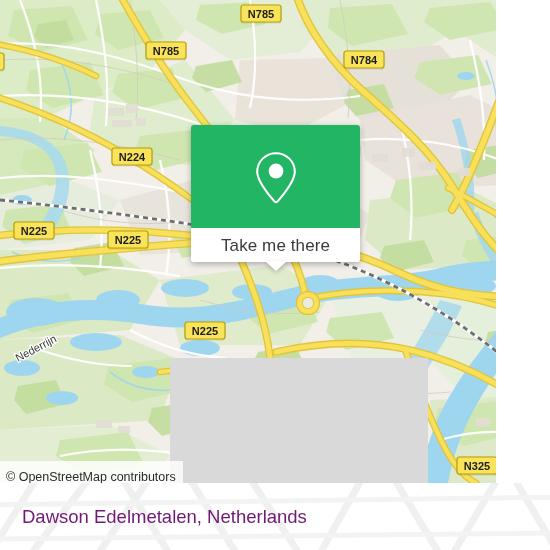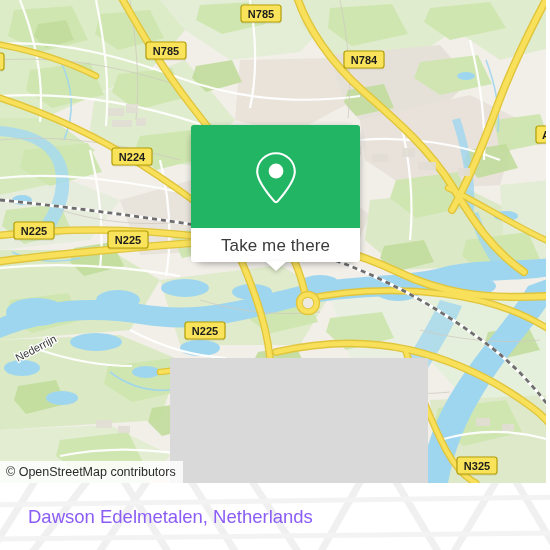--- a/index.html
+++ b/index.html
@@ -21,39 +21,39 @@
     height: 550px;
     overflow: hidden;
     background: #ffffff;
   }
 
   
   .map-area {
     position: absolute;
     left: 0;
     top: 0;
-    width: 546px;
+    width: 496px;
     height: 483px;
     overflow: hidden;
     background: #f2efe9;
   }
   .map-canvas {
     position: absolute;
     left: 0; top: 0;
     width: 550px; height: 483px;
   }
 
   
   .poi-card {
     position: absolute;
     left: 191px;
     top: 125px;
     width: 169px;
     height: 137px;
-    border-radius: 14px;
+    border-radius: 3px;
     box-shadow: 0 2px 6px rgba(0,0,0,0.30);
     overflow: visible;
     z-index: 40;
   }
   .poi-card-top {
     position: absolute;
     left: 0; top: 0;
     width: 169px;
     height: 103px;
     background: #22b563;
@@ -113,21 +113,21 @@
 
   
   .map-attribution {
     position: absolute;
     left: 0;
     bottom: 0;
     height: 22px;
     padding: 0 7px 0 6px;
     background: rgba(255,255,255,0.82);
     display: flex;
-    align-items: center;
+    align-items: flex-end;
     z-index: 60;
   }
   .map-attribution-text {
     font-size: 12.5px;
     color: #2b2b2b;
     line-height: 1;
     white-space: nowrap;
   }
 
   
@@ -141,25 +141,25 @@
     overflow: hidden;
   }
   .footer-watermark {
     position: absolute;
     left: 0; top: 0;
     width: 550px; height: 67px;
     opacity: 1;
   }
   .footer-title {
     position: absolute;
-    left: 28px;
+    left: 22px;
     top: 50%;
     transform: translateY(-50%);
     font-size: 18.5px;
-    color: #8b5cf6;
+    color: #701a75;
     line-height: 1;
     white-space: nowrap;
     z-index: 5;
   }
   .footer-brand {
     position: absolute;
     right: 21px;
     top: 50%;
     transform: translateY(-50%);
     display: flex;

